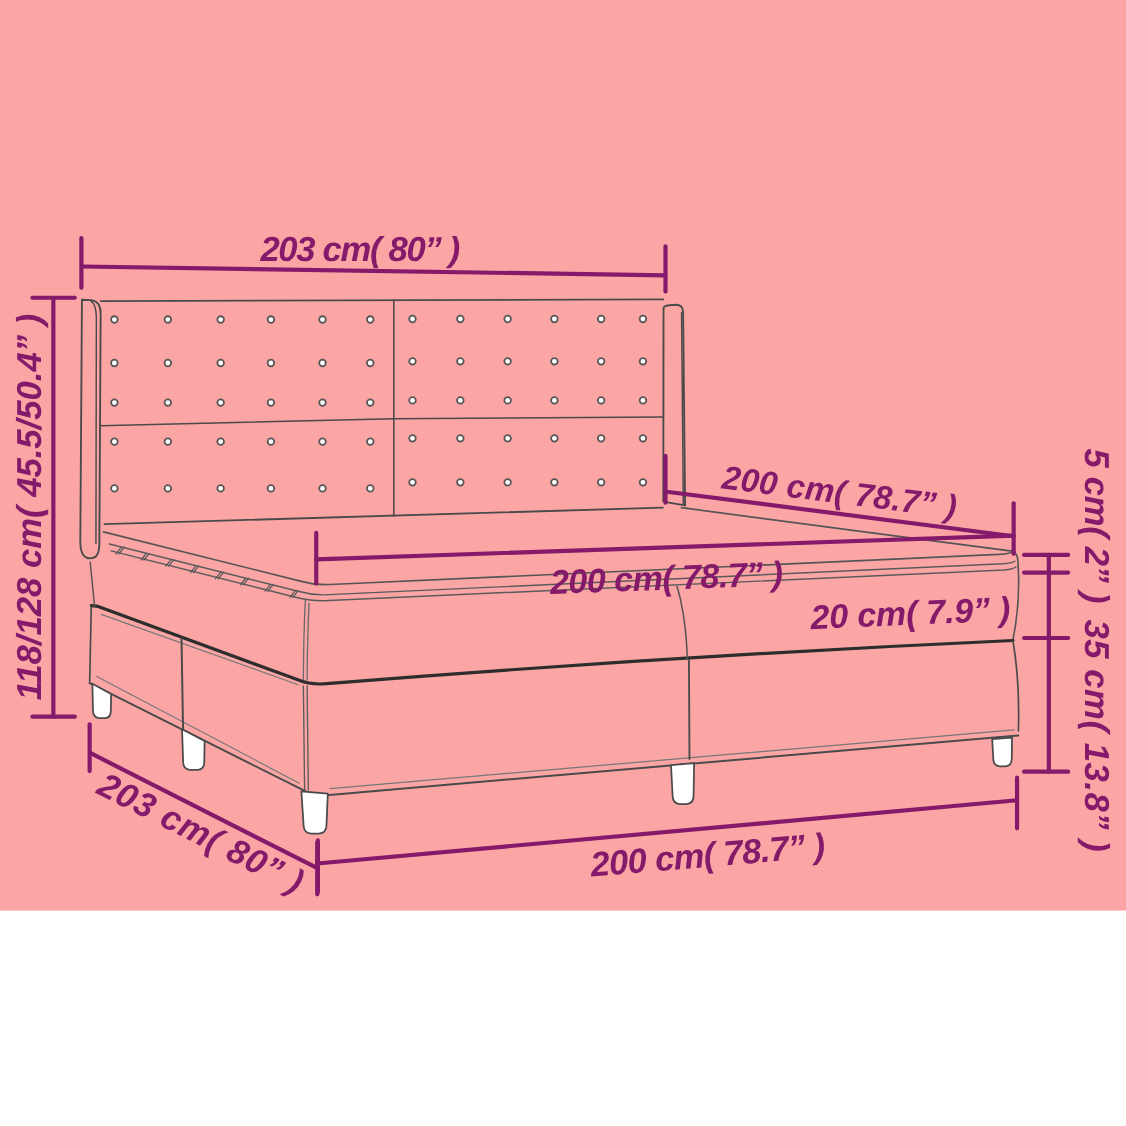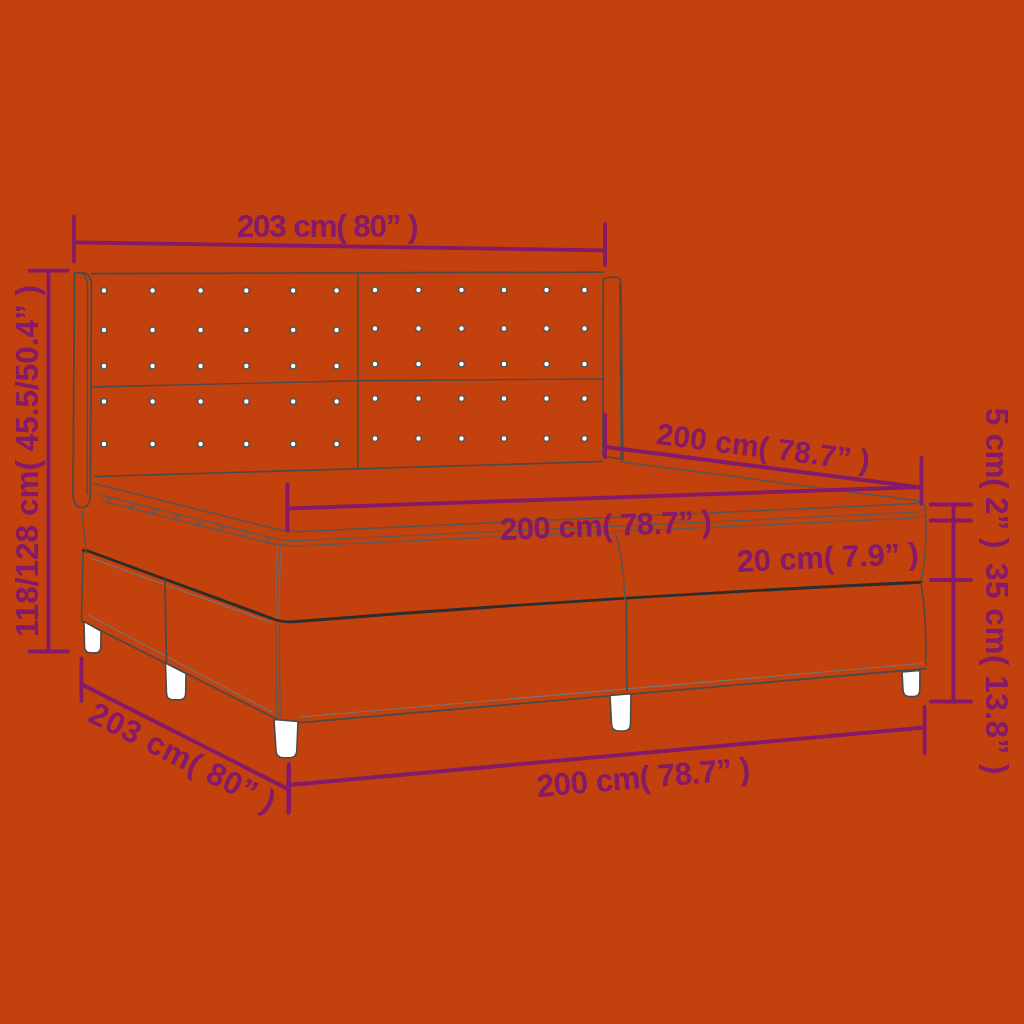--- a/index.html
+++ b/index.html
@@ -1,16 +1,16 @@
 <!DOCTYPE html>
 <html><head>
 <meta charset="utf-8">
 <style>
   html,body{margin:0;padding:0;background:#ffffff;}
-  .stage{position:relative;width:1024px;height:1024px;background:#c2410c;overflow:hidden;}
+  .stage{position:relative;width:1024px;height:828px;background:#fca5a5;overflow:hidden;font-style:italic;}
   svg{position:absolute;left:0;top:0;}
   text{font-family:"Liberation Sans", sans-serif;font-weight:bold;fill:#85196A;}
 </style>
 </head>
 <body>
 
 <div class="stage">
 <svg width="1024" height="1024" viewBox="0 0 1024 1024">
   <g fill="none" stroke-linecap="round" stroke-linejoin="round">
 

